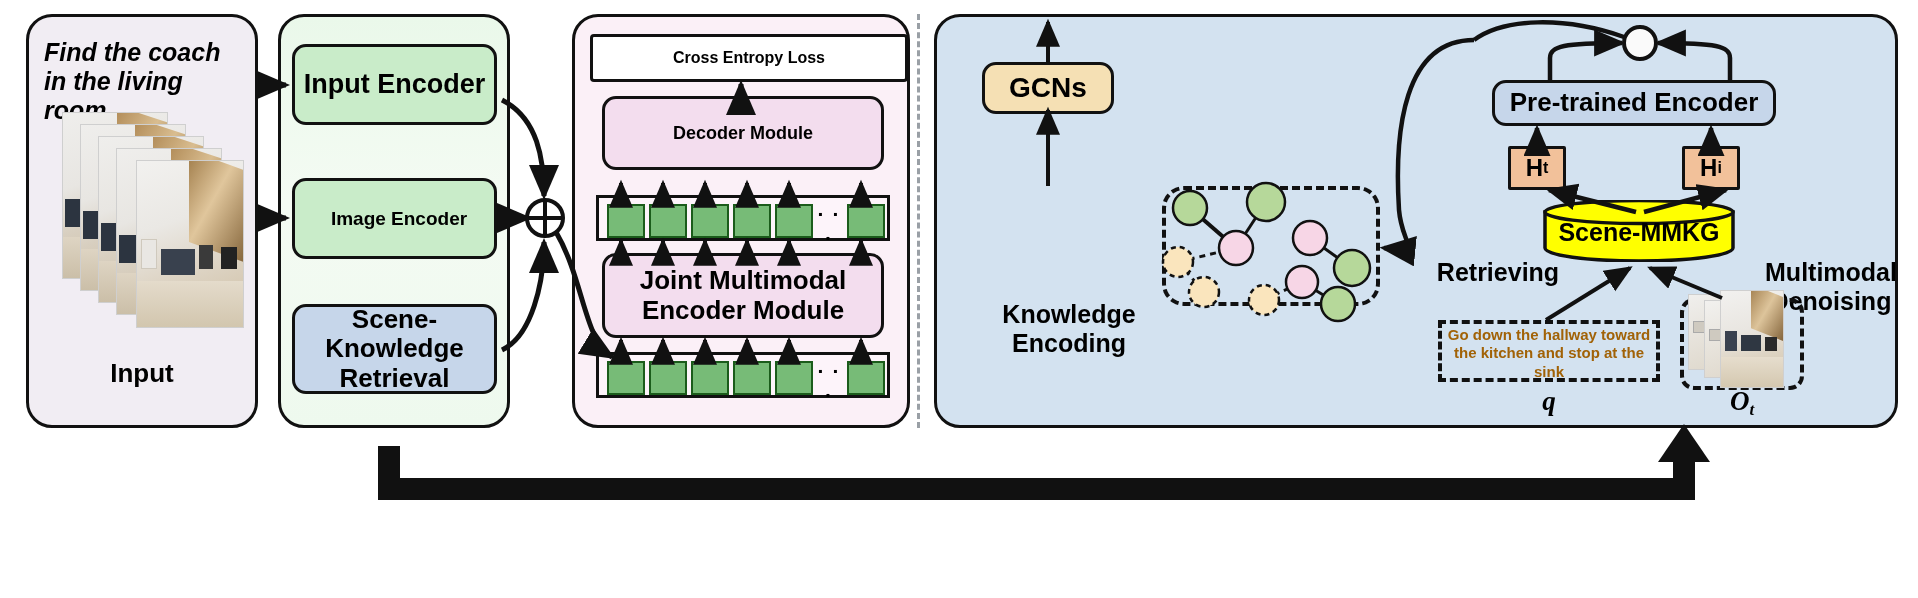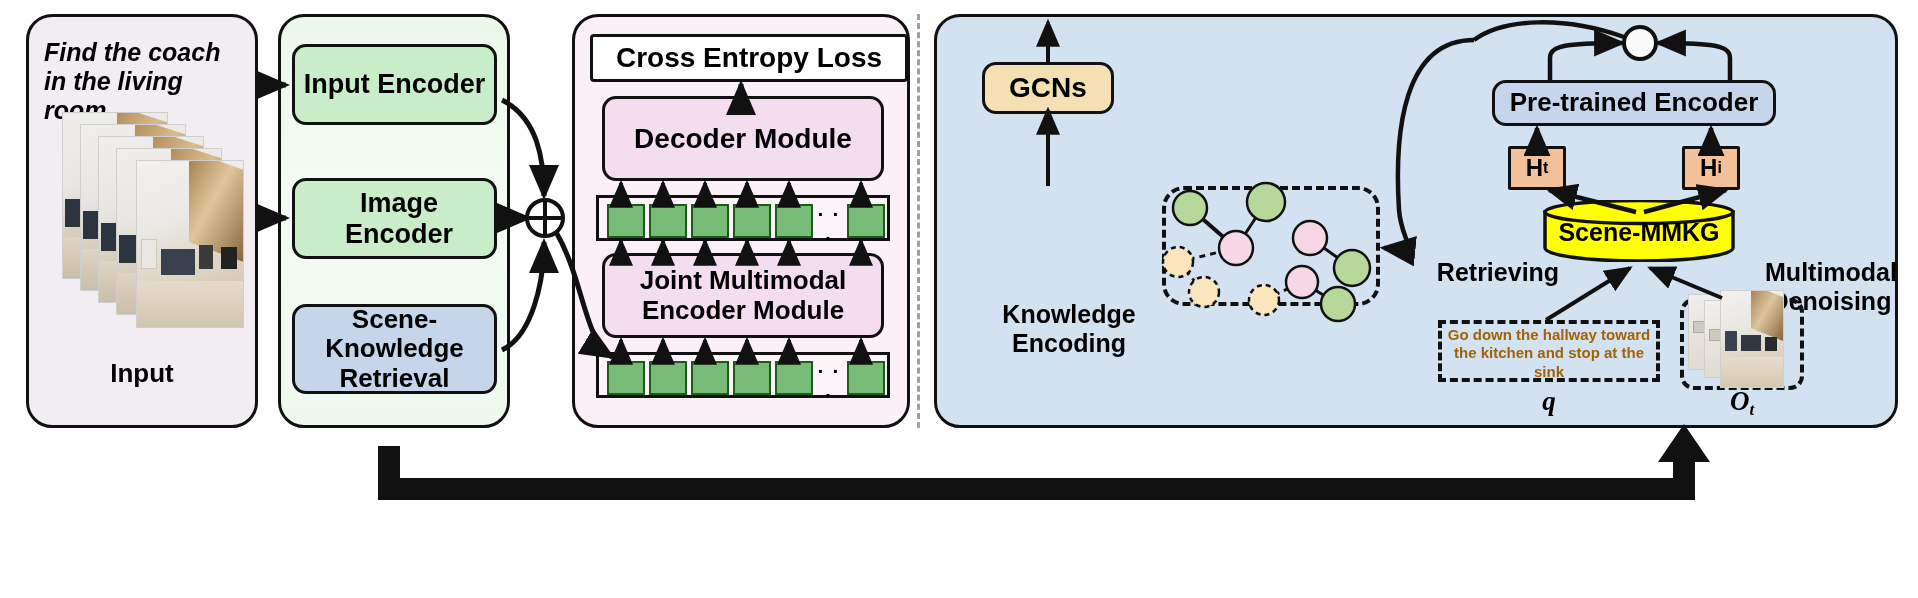--- a/index.html
+++ b/index.html
@@ -20,25 +20,25 @@
   .blk{border:3px solid #111;border-radius:14px;display:flex;align-items:center;
        justify-content:center;text-align:center;font-weight:bold;color:#000;
        line-height:1.12;}
   .green-blk{background:#c9ecc9;}
   .blue-blk{background:#c6d6ea;}
   .pink-blk{background:#f3ddee;}
   .white-blk{background:#ffffff;border-radius:4px;}
   .tan-blk{background:#f5e0b4;}
 
   #text-encoder{left:288px;top:44px;width:205px;height:81px;font-size:27px;}
-  #image-encoder{left:288px;top:178px;width:205px;height:81px;font-size:27px;padding-left:9px;}
+  #image-encoder{left:288px;top:178px;width:205px;height:81px;font-size:19px;padding-left:9px;}
   #scene-knowledge{left:288px;top:304px;width:205px;height:90px;font-size:26px;}
 
-  #ce-loss{left:586px;top:34px;width:318px;height:48px;font-size:28px;text-align:center;}
-  #decoder-module{left:598px;top:96px;width:282px;height:85px;font-size:28px;}
+  #ce-loss{left:586px;top:34px;width:318px;height:48px;font-size:16px;text-align:center;}
+  #decoder-module{left:598px;top:96px;width:282px;height:74px;font-size:18px;}
   #joint-module{left:598px;top:253px;width:282px;height:85px;font-size:26px;}
 
   .token-strip{border:3px solid #111;background:#fdf4fa;}
   #token-strip-top{left:592px;top:195px;width:294px;height:46px;}
   #token-strip-bot{left:592px;top:352px;width:294px;height:46px;}
   .token{position:absolute;background:#77bb77;border:2px solid #1b5c1b;}
 
   
   #gcns{left:978px;top:62px;width:132px;height:52px;font-size:28px;}
   #kg-box{left:1158px;top:186px;width:218px;height:120px;border:4px dashed #111;

